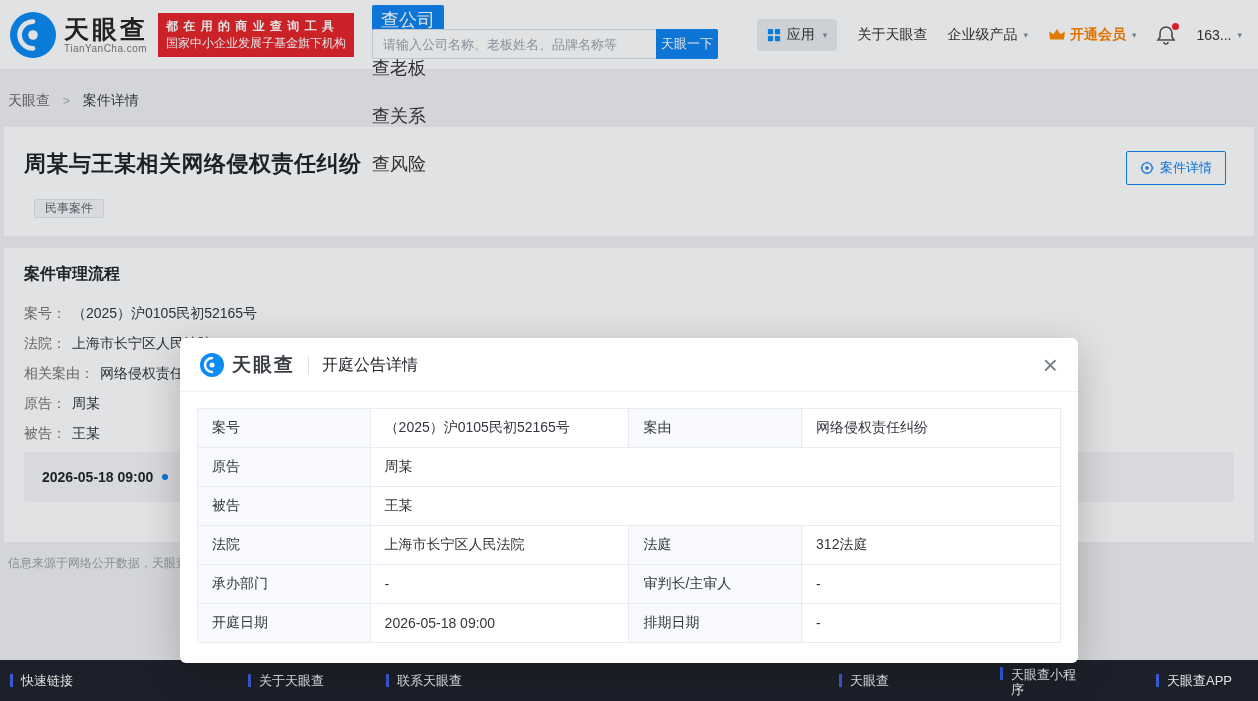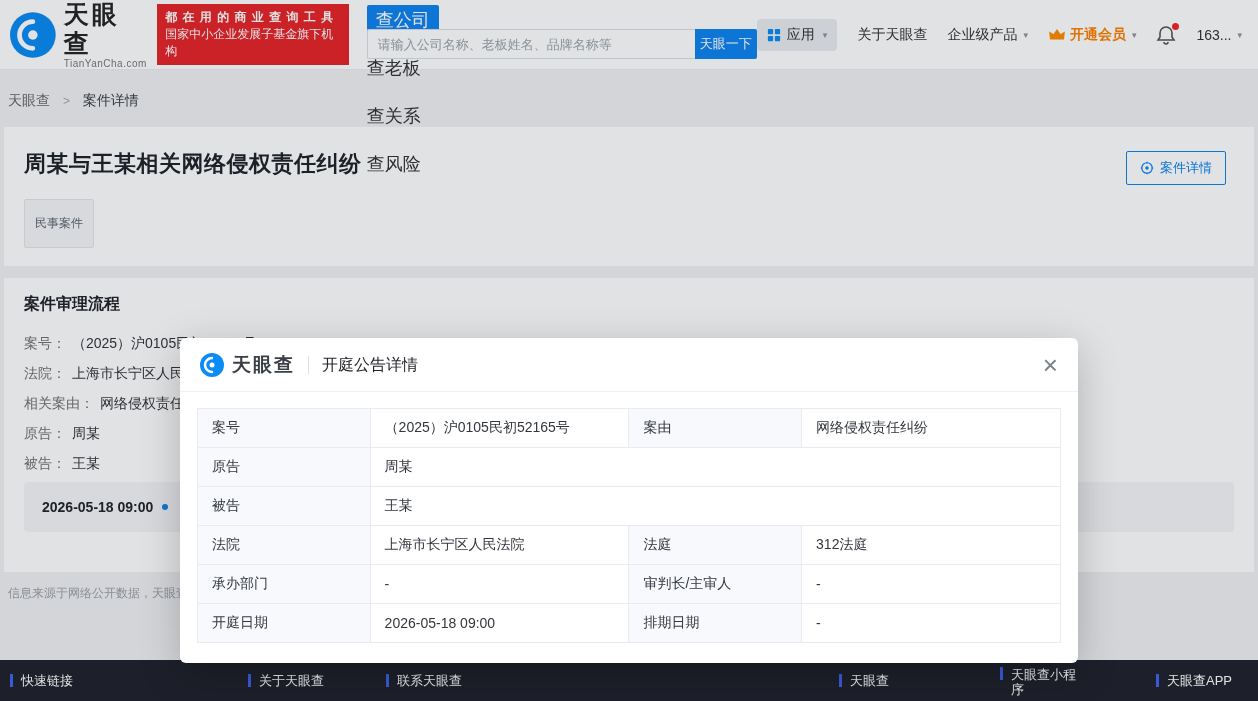--- a/index.html
+++ b/index.html
@@ -23,21 +23,21 @@
   .brand{font-size:25px;font-weight:700;color:#252525;letter-spacing:3px;line-height:1.15;}
   .domain{font-size:10px;color:#777;letter-spacing:.5px;}
   .badge{margin-left:10px;background:var(--badge-red);color:#fff;padding:5px 8px;
     font-size:12px;line-height:17px;}
   .badge .b1{letter-spacing:1px;font-weight:600;}
   .search-block{margin-left:18px;align-self:flex-start;padding-top:5px;display:flex;flex-direction:column;}
   .search-tabs{display:flex;gap:18px;font-size:18px;align-items:flex-start;height:21px;flex-direction:column;}
   .search-tabs .tab{color:#333;cursor:pointer;padding:3px 0;}
   .search-tabs .tab.active{background:var(--accent);color:#fff;padding:3px 9px;border-radius:2px 2px 0 0;}
   .search-row{display:flex;margin-top:3px;}
-  .search-row input{width:328px;height:30px;border:1px solid #d9dfe7;border-right:none;
+  .search-row input{width:284px;height:30px;border:1px solid #d9dfe7;border-right:none;
     padding:0 10px;font-size:13px;color:#333;border-radius:2px 0 0 2px;outline:none;background:#fff;
     font-family:inherit;}
   .search-row input::placeholder{color:#9aa3ad;}
   .search-btn{width:62px;height:30px;background:var(--accent);color:#fff;font-size:13px;
     border:none;border-radius:0 2px 2px 0;cursor:pointer;font-family:inherit;}
   .topnav{margin-left:auto;display:flex;align-items:center;gap:20px;font-size:14px;color:#333;white-space:nowrap;}
   .nav-apps{background:#e9ebee;border-radius:4px;padding:7px 10px;display:flex;align-items:center;gap:6px;cursor:pointer;}
   .nav-apps svg{width:14px;height:14px;display:block;}
   .caret{font-size:9px;color:#8a919c;margin-left:2px;}
   .nav-item{cursor:pointer;display:flex;align-items:center;gap:4px;}
@@ -54,21 +54,21 @@
   
   .card{background:#fff;margin:0 4px;}
   .title-card{padding:22px 20px 18px;}
   .title-row{display:flex;justify-content:space-between;align-items:flex-start;}
   h1{font-size:22px;color:#1f2329;font-weight:700;letter-spacing:.5px;}
   .monitor-btn{display:flex;align-items:center;gap:6px;background:#fff;border:1px solid var(--accent);
     color:var(--accent);font-size:13px;padding:7px 13px;border-radius:2px;cursor:pointer;
     margin:2px 8px 0 0;font-family:inherit;}
   .monitor-btn svg{width:14px;height:14px;display:block;}
   .tag{display:inline-block;margin-top:14px;font-size:12px;color:#5f6672;background:#f4f5f7;
-    border:1px solid #e2e5ea;padding:15px 10px;border-radius:2px;}
+    border:1px solid #e2e5ea;padding:0 10px;border-radius:2px;margin-left:10px;}
   .process-card{margin-top:12px;padding:16px 20px 40px;}
   h2{font-size:16px;color:#1f2329;font-weight:700;}
   .stage{margin-top:24px;display:flex;align-items:center;font-size:15px;font-weight:700;color:#23262b;}
   .stage-bar{width:4px;height:16px;background:var(--accent);margin-right:9px;border-radius:1px;}
   .field{margin-top:9px;font-size:14px;line-height:21px;}
   .field.first{margin-top:18px;}
   .fl{color:#737373;}
   .fv{color:#33373d;margin-left:2px;}
   .timeline{margin-top:8px;height:50px;background:#f4f5f7;border-radius:4px;display:flex;
     align-items:center;padding:0 18px;gap:9px;cursor:pointer;}

